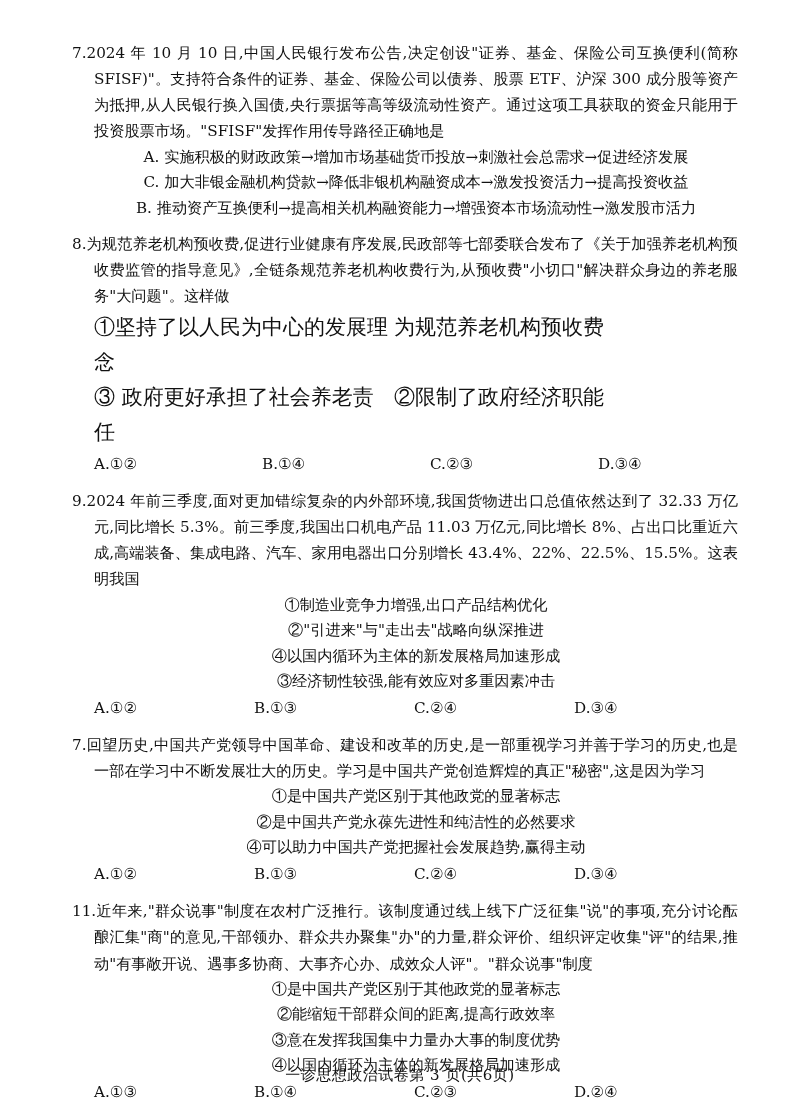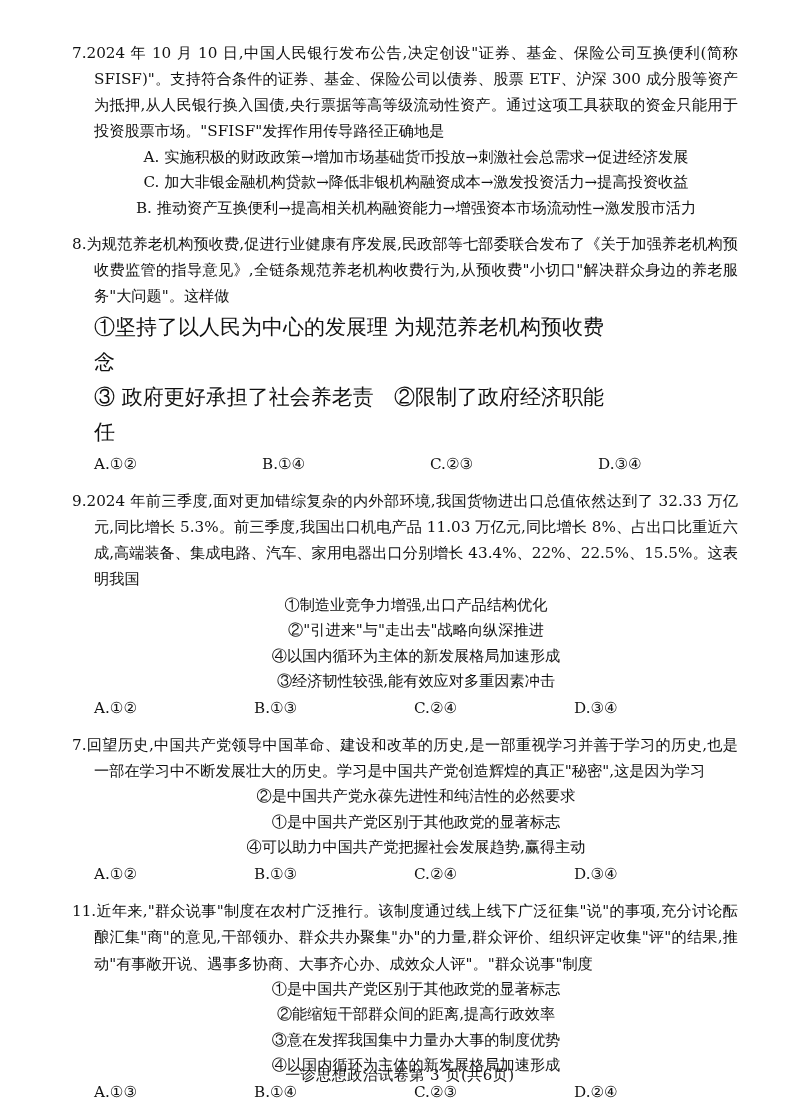--- a/index.html
+++ b/index.html
@@ -116,22 +116,22 @@
     <div class="abcd w4b">
       <span>A.①② </span>
       <span>B.①③</span>
       <span>C.②④</span>
       <span>D.③④</span>
     </div>
   </div>
 
   <div class="q">
     <div class="q-body indent-hang"><span>7.</span><span>回望历史,中国共产党领导中国革命、建设和改革的历史,是一部重视学习并善于学习的历史,也是一部在学习中不断发展壮大的历史。学习是中国共产党创造辉煌的真正"秘密",这是因为学习</span></div>
+    <div class="opt-line">①是中国共产党区别于其他政党的显著标志</div>
     <div class="opt-line">②是中国共产党永葆先进性和纯洁性的必然要求</div>
-    <div class="opt-line">①是中国共产党区别于其他政党的显著标志</div>
     <div class="opt-line">④可以助力中国共产党把握社会发展趋势,赢得主动</div>
     <div class="abcd w4b">
       <span>A.①②</span>
       <span>B.①③</span>
       <span>C.②④</span>
       <span>D.③④</span>
     </div>
   </div>
 
   <div class="q">

